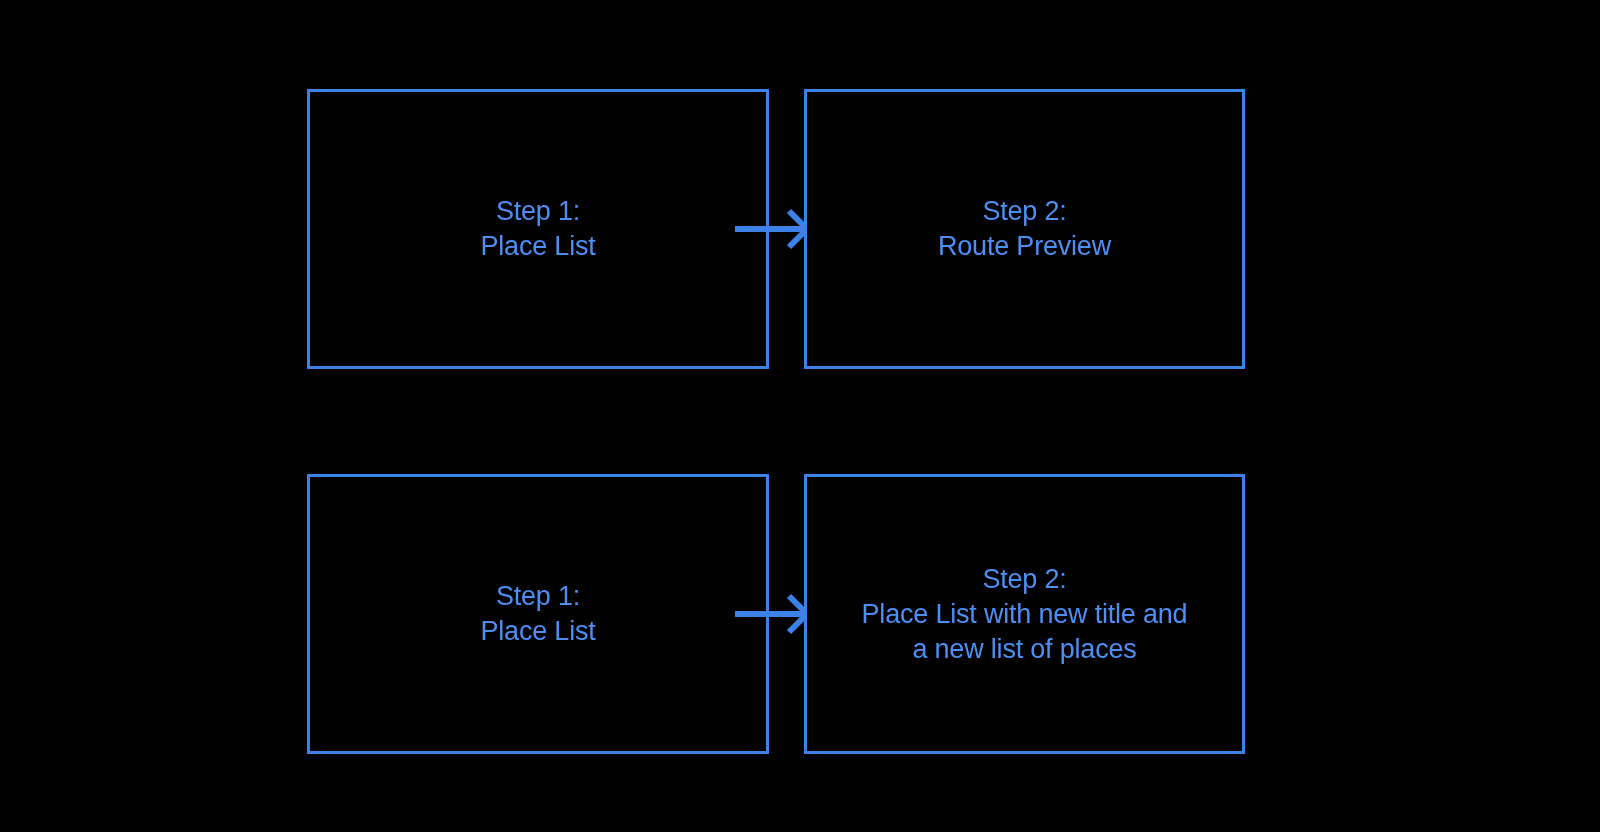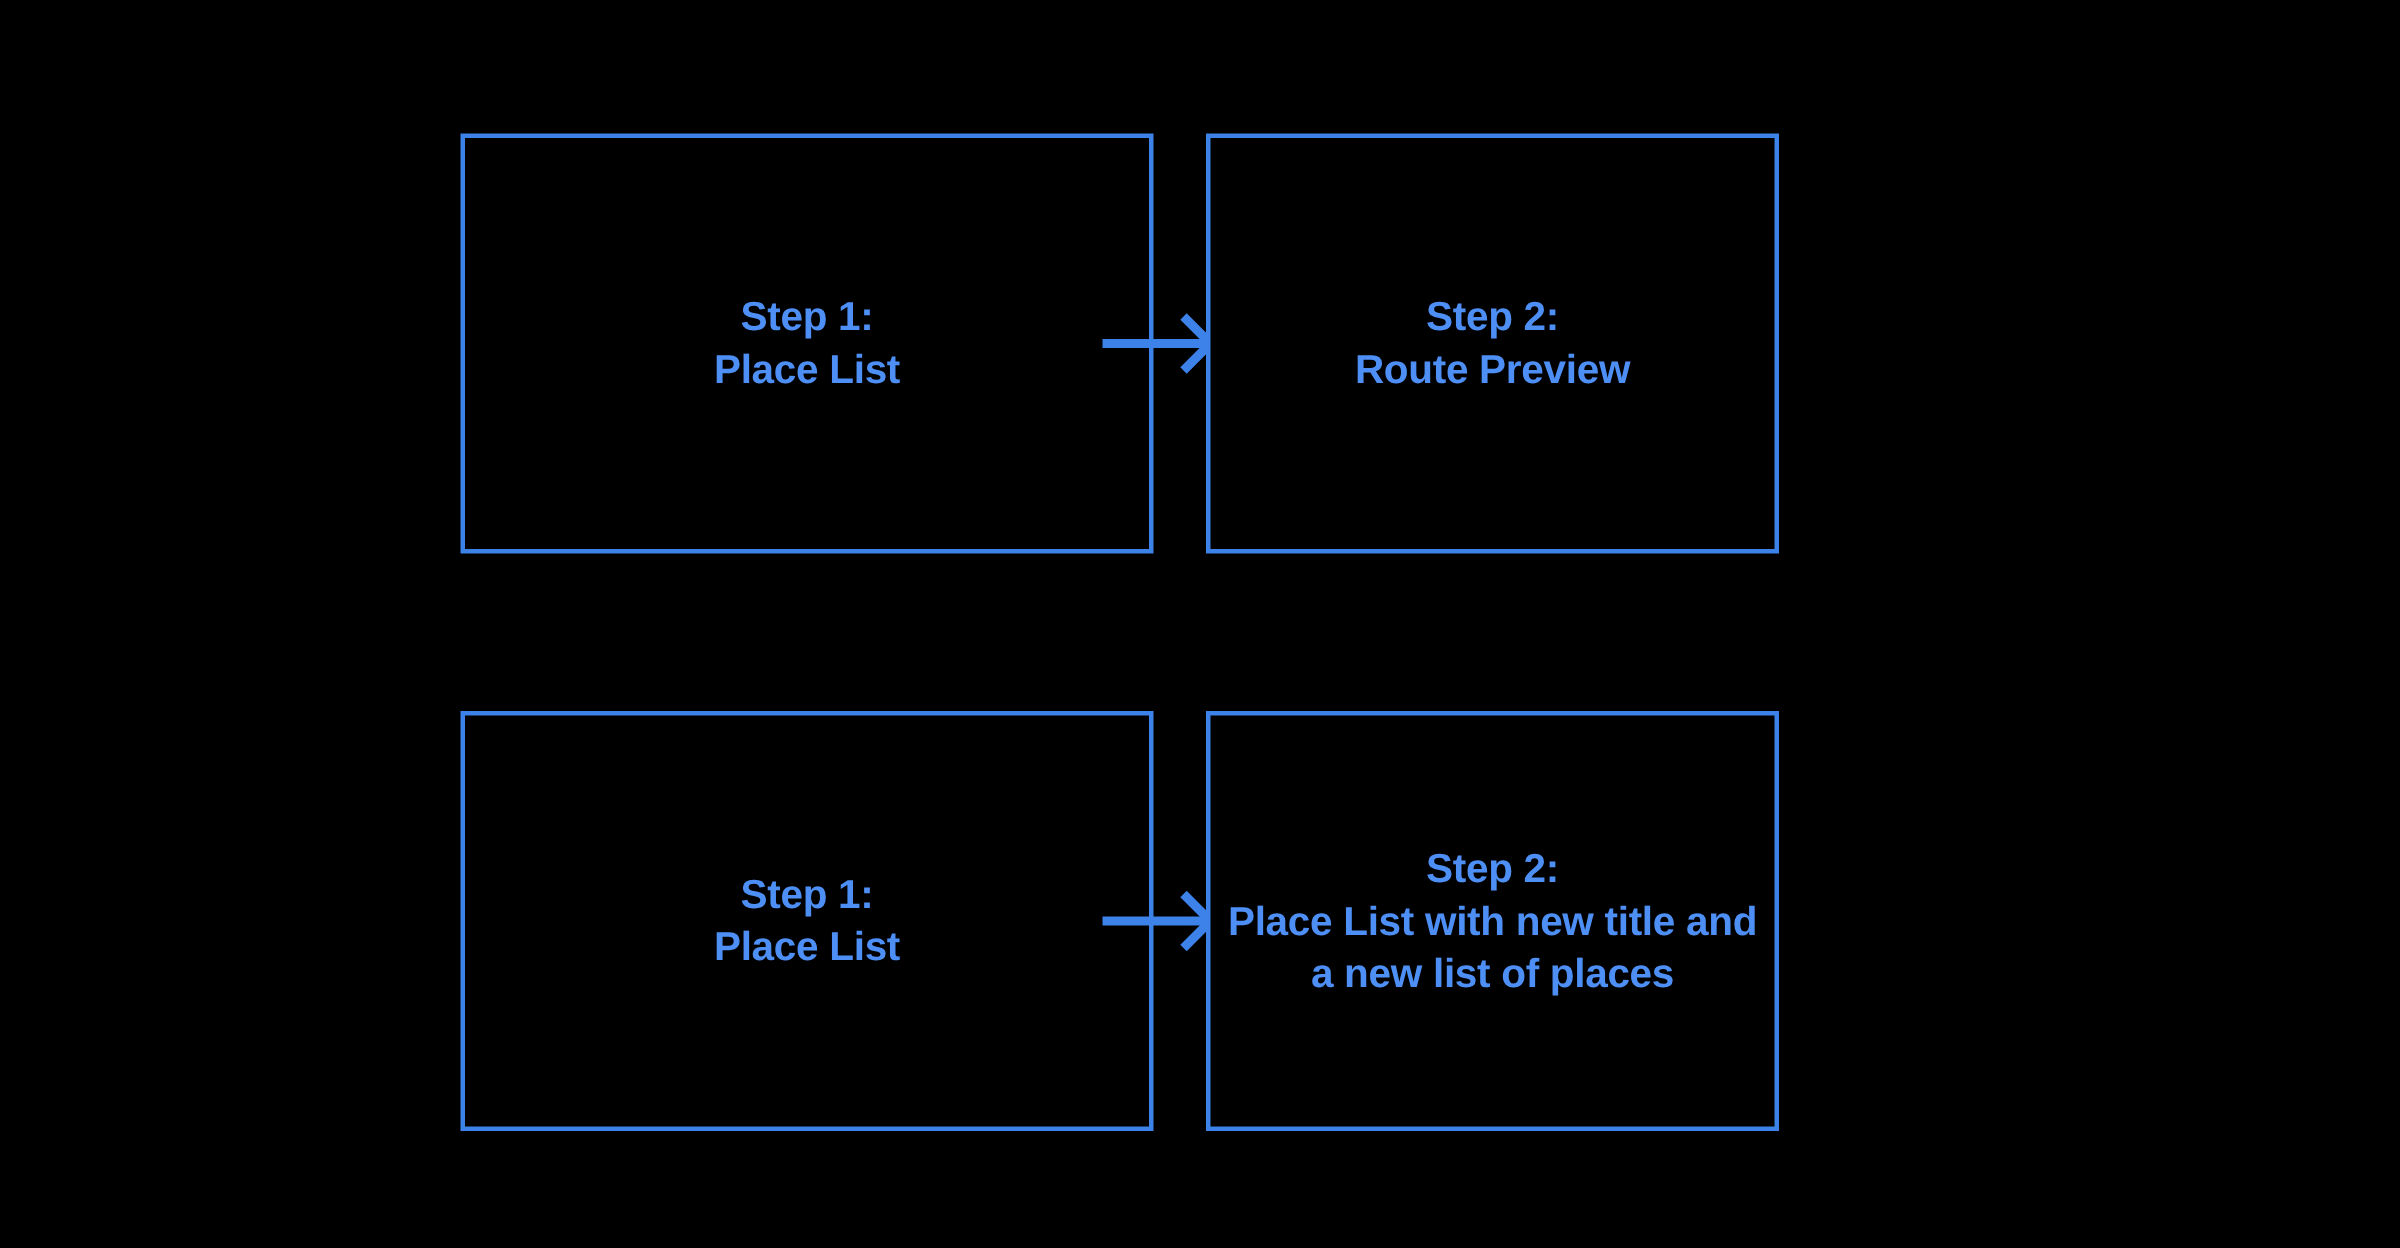--- a/index.html
+++ b/index.html
@@ -44,28 +44,28 @@
   }
   .box-left {
     left: 307px;
     top: 0px;
     width: 462px;
     height: 280px;
   }
   .box-right {
     left: 804px;
     top: 0px;
-    width: 382px;
+    width: 441px;
     height: 280px;
   }
 
   .step-label {
     color: #4d8ff5;
     font-family: "Liberation Sans", sans-serif;
-    font-weight: bold;
+    font-weight: normal;
     font-size: 27px;
     line-height: 35px;
     letter-spacing: -0.2px;
     white-space: pre-line;
     padding: 0 6px;
   }
 
   
   .connector {
     position: absolute;

